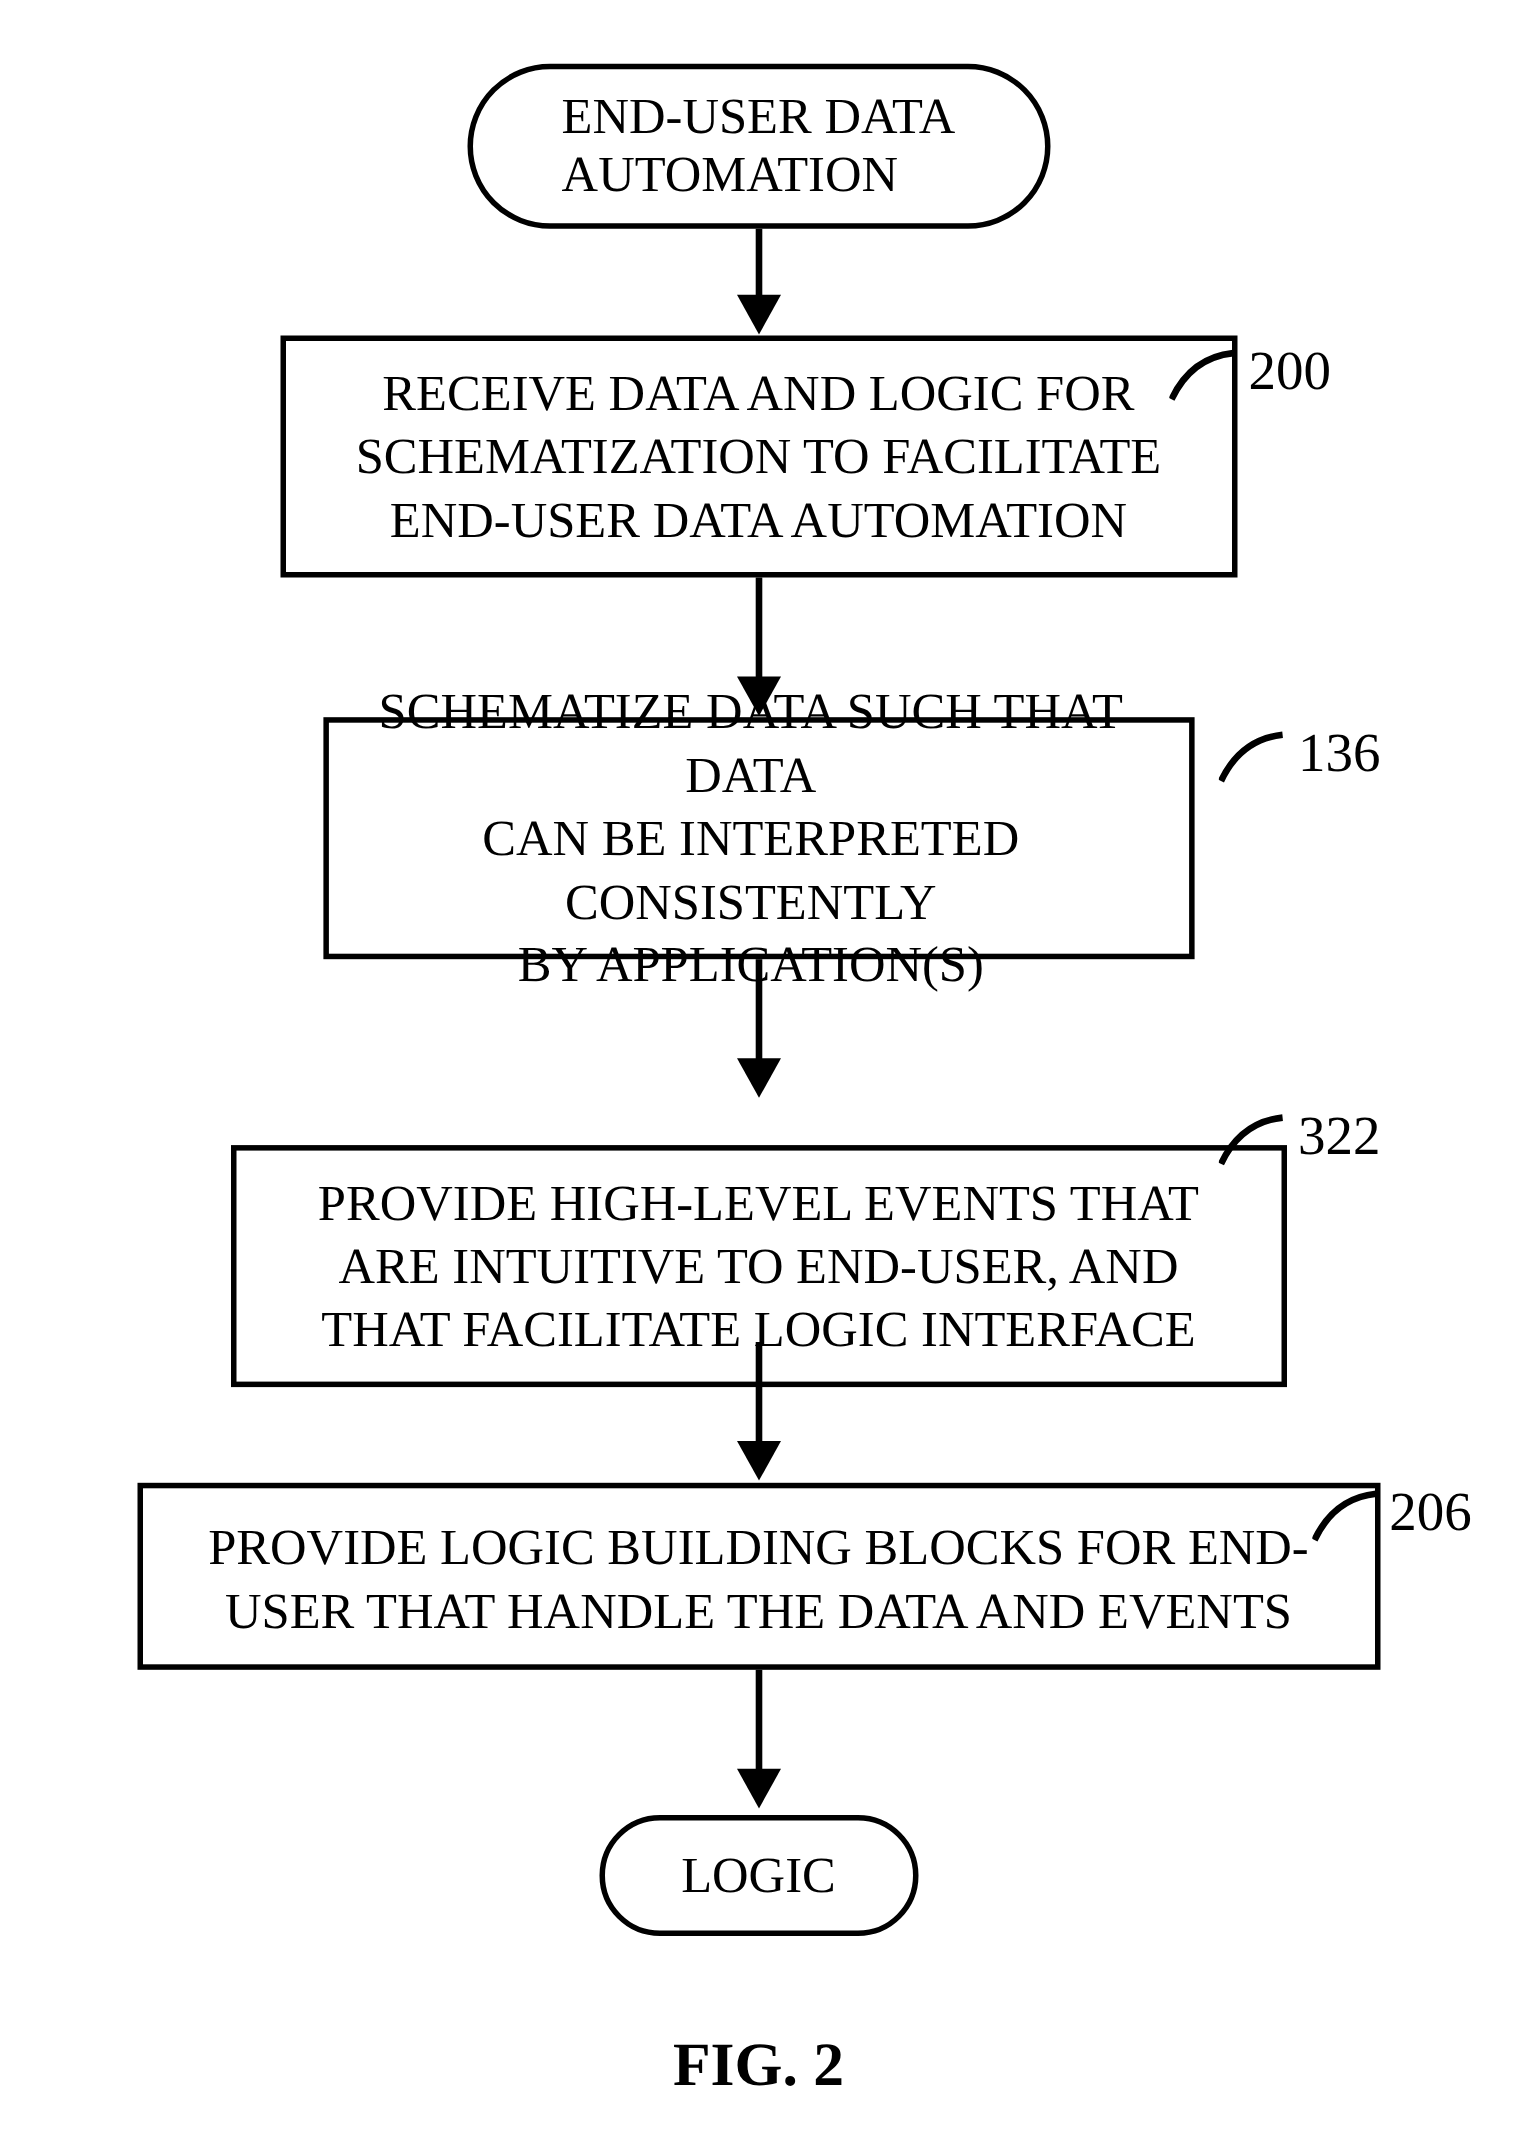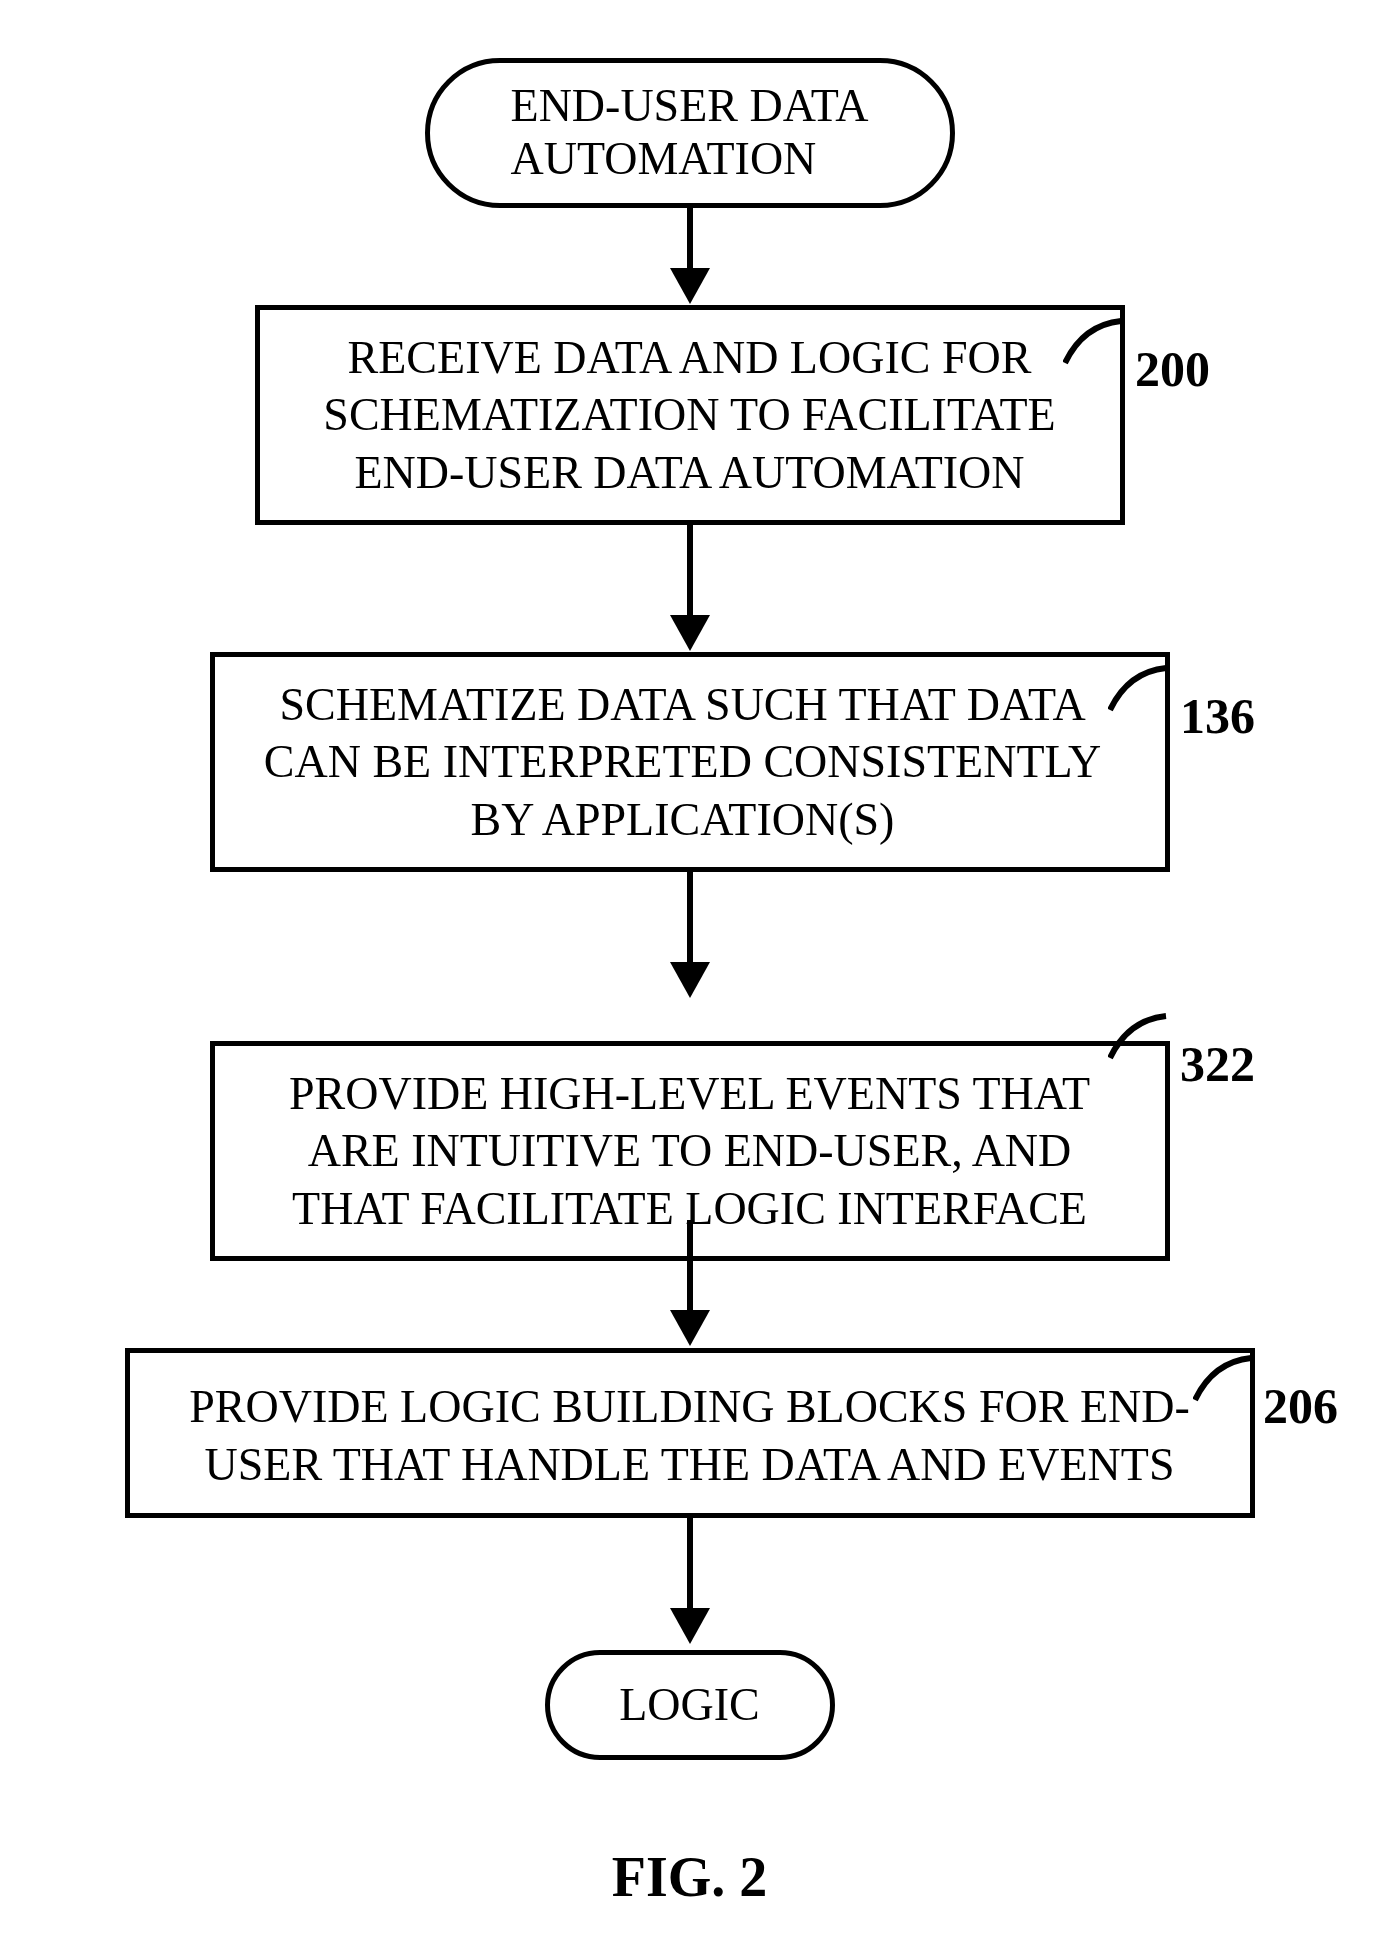--- a/index.html
+++ b/index.html
@@ -63,22 +63,21 @@
     left: -20px;
     width: 0;
     height: 0;
     border-left: 20px solid transparent;
     border-right: 20px solid transparent;
     border-top: 36px solid #000;
   }
   .ref-label {
     position: absolute;
     font-size: 50px;
-    font-weight: 700;
-    margin-top: 32px;
+    font-weight: 400;
   }
   .leader {
     position: absolute;
     width: 60px;
     height: 50px;
   }
   .leader svg { width: 100%; height: 100%; }
   .caption {
     position: absolute;
     left: 50%;
@@ -112,21 +111,21 @@
         <path d="M2 48 Q 20 10 58 6" fill="none" stroke="#000" stroke-width="6"></path>
       </svg>
   </div>
   <div class="ref-label" style="top:308px; left:1135px;">200</div>
 
   <div class="arrow" style="top:525px;">
     <div class="shaft" style="top:0; height:100px;"></div>
     <div class="head" style="top:90px;"></div>
   </div>
 
-  <div class="process" style="top:652px; width:960px; height:220px;padding-left:16px;">
+  <div class="process" style="top:652px; width:792px; height:220px;padding-left:16px;">
     <span style="white-space:pre-line;">SCHEMATIZE DATA SUCH THAT DATA
 CAN BE INTERPRETED CONSISTENTLY
 BY APPLICATION(S)</span>
   </div>
   <div class="leader" style="top:662px; left:1108px;">
     <svg viewBox="0 0 60 50">
         <path d="M2 48 Q 20 10 58 6" fill="none" stroke="#000" stroke-width="6"></path>
       </svg>
   </div>
   <div class="ref-label" style="top:655px; left:1180px;">136</div>

